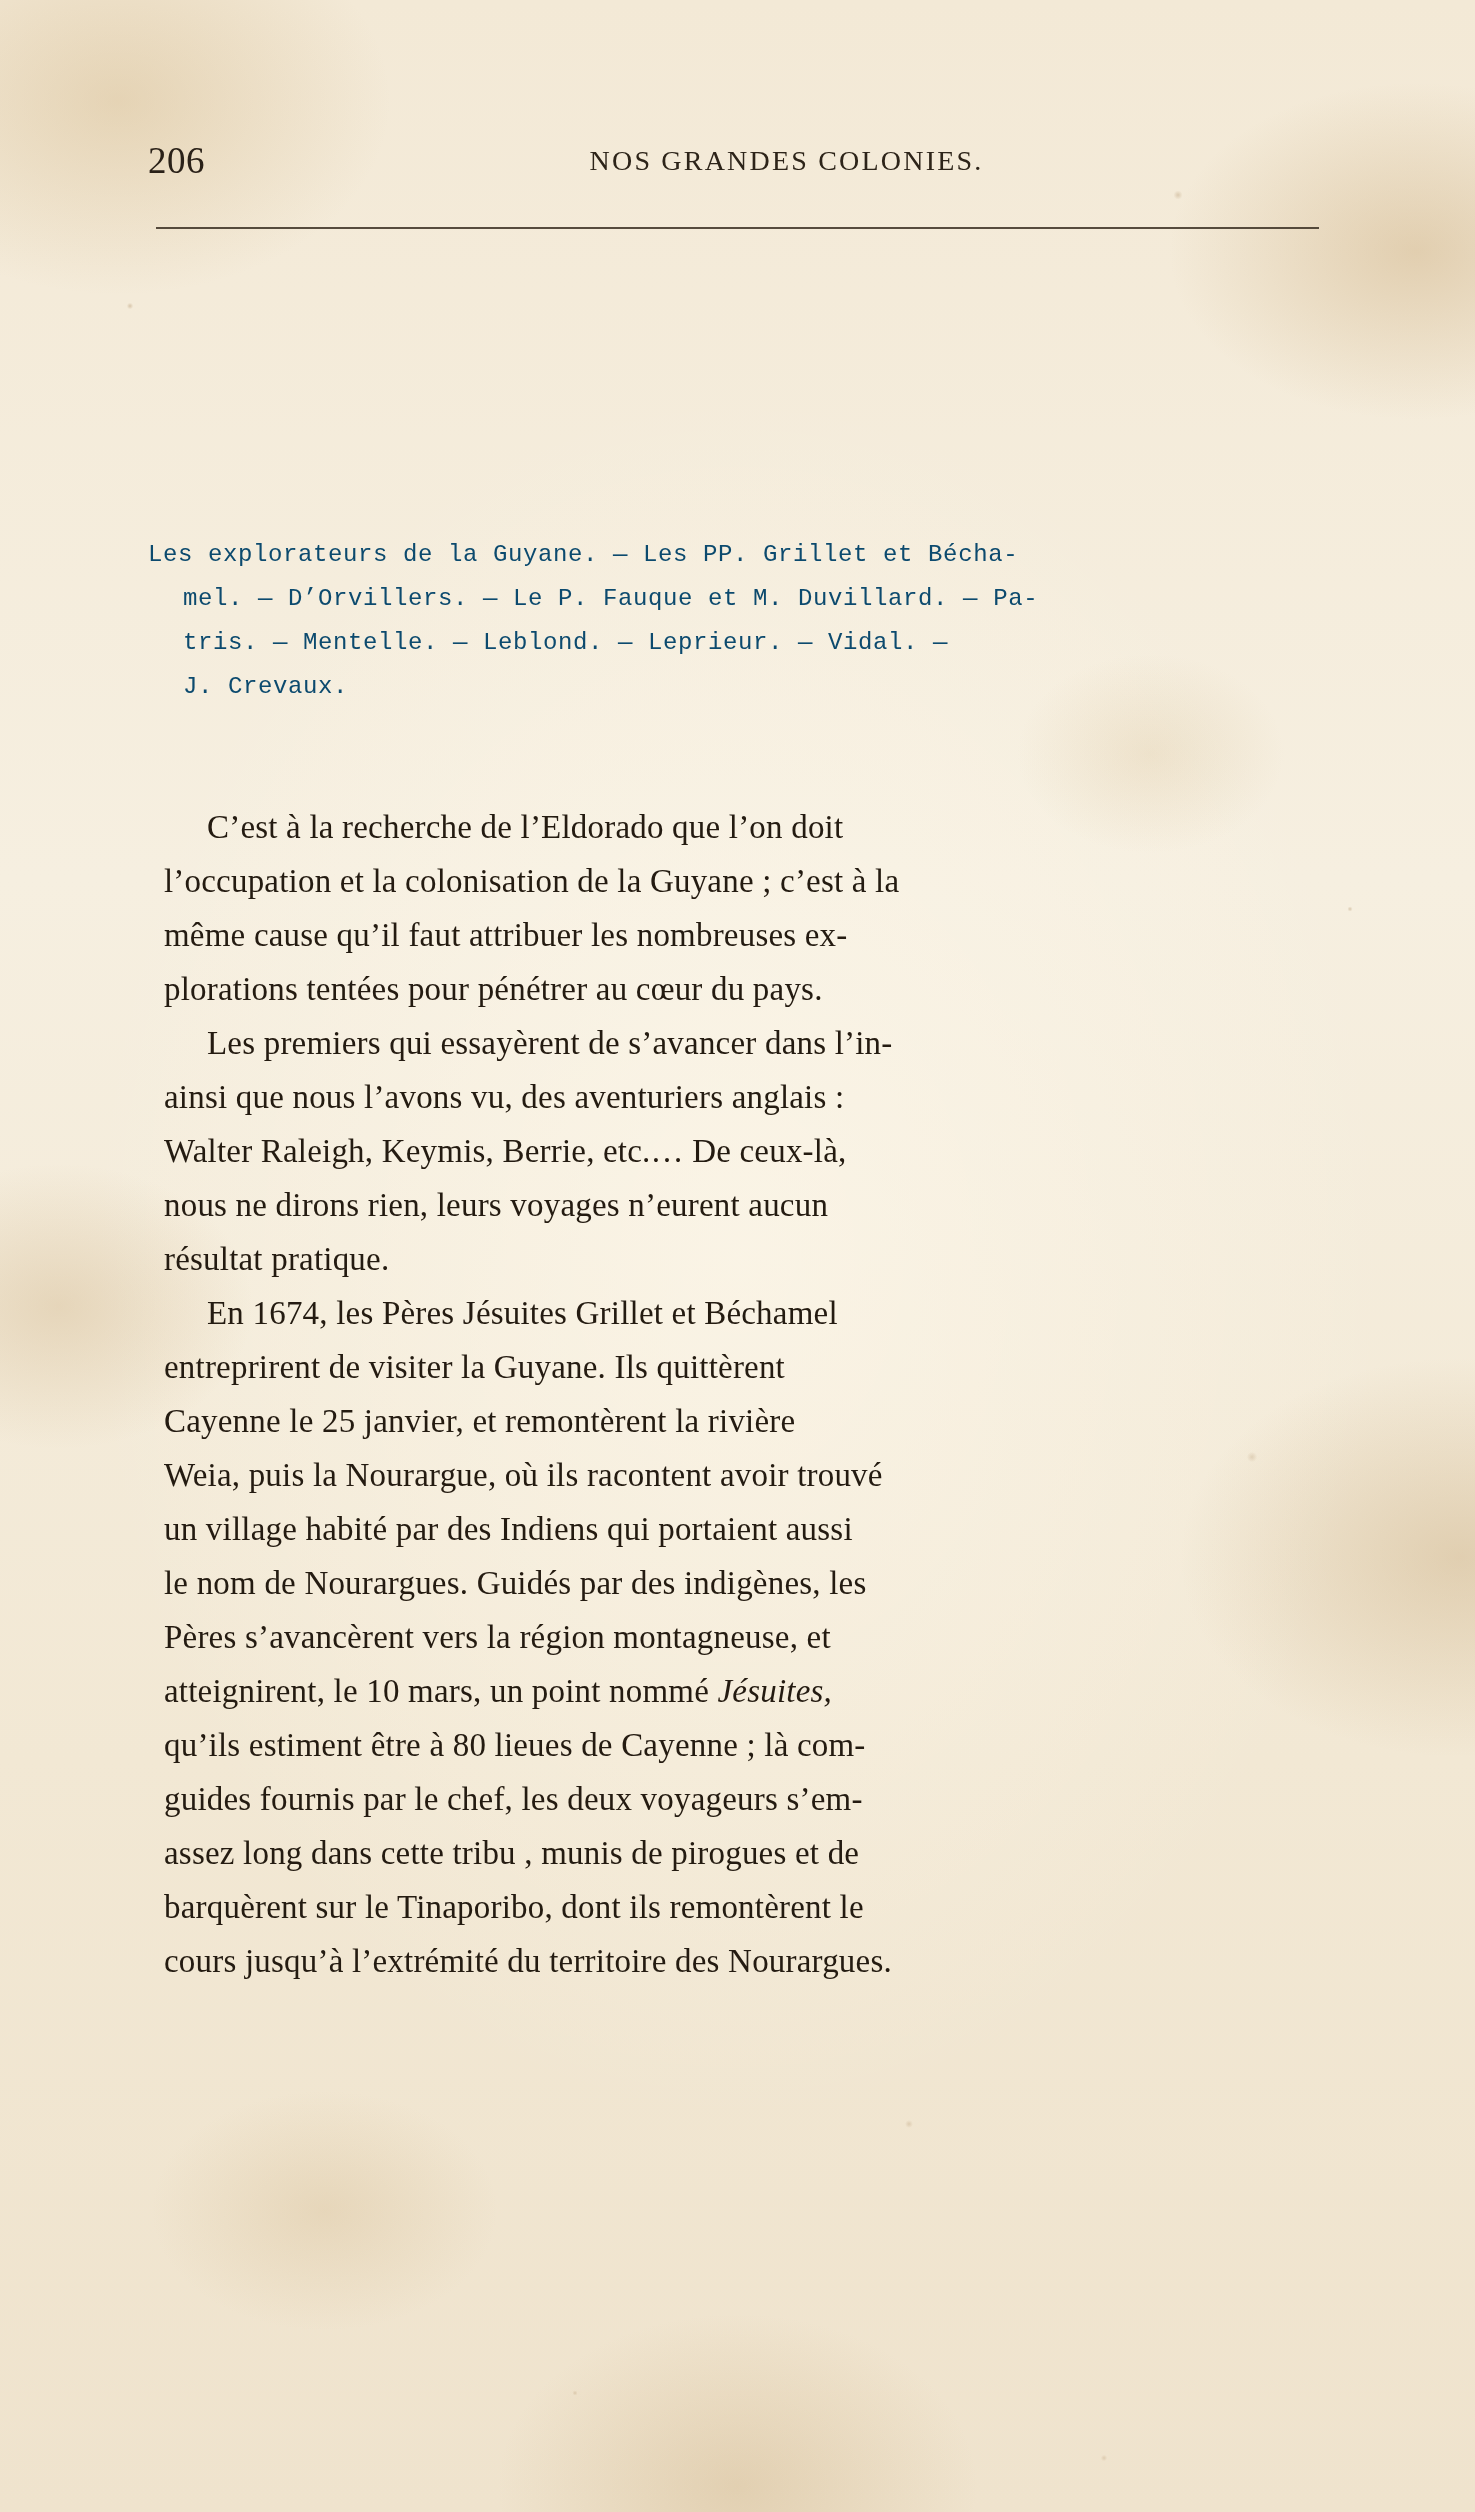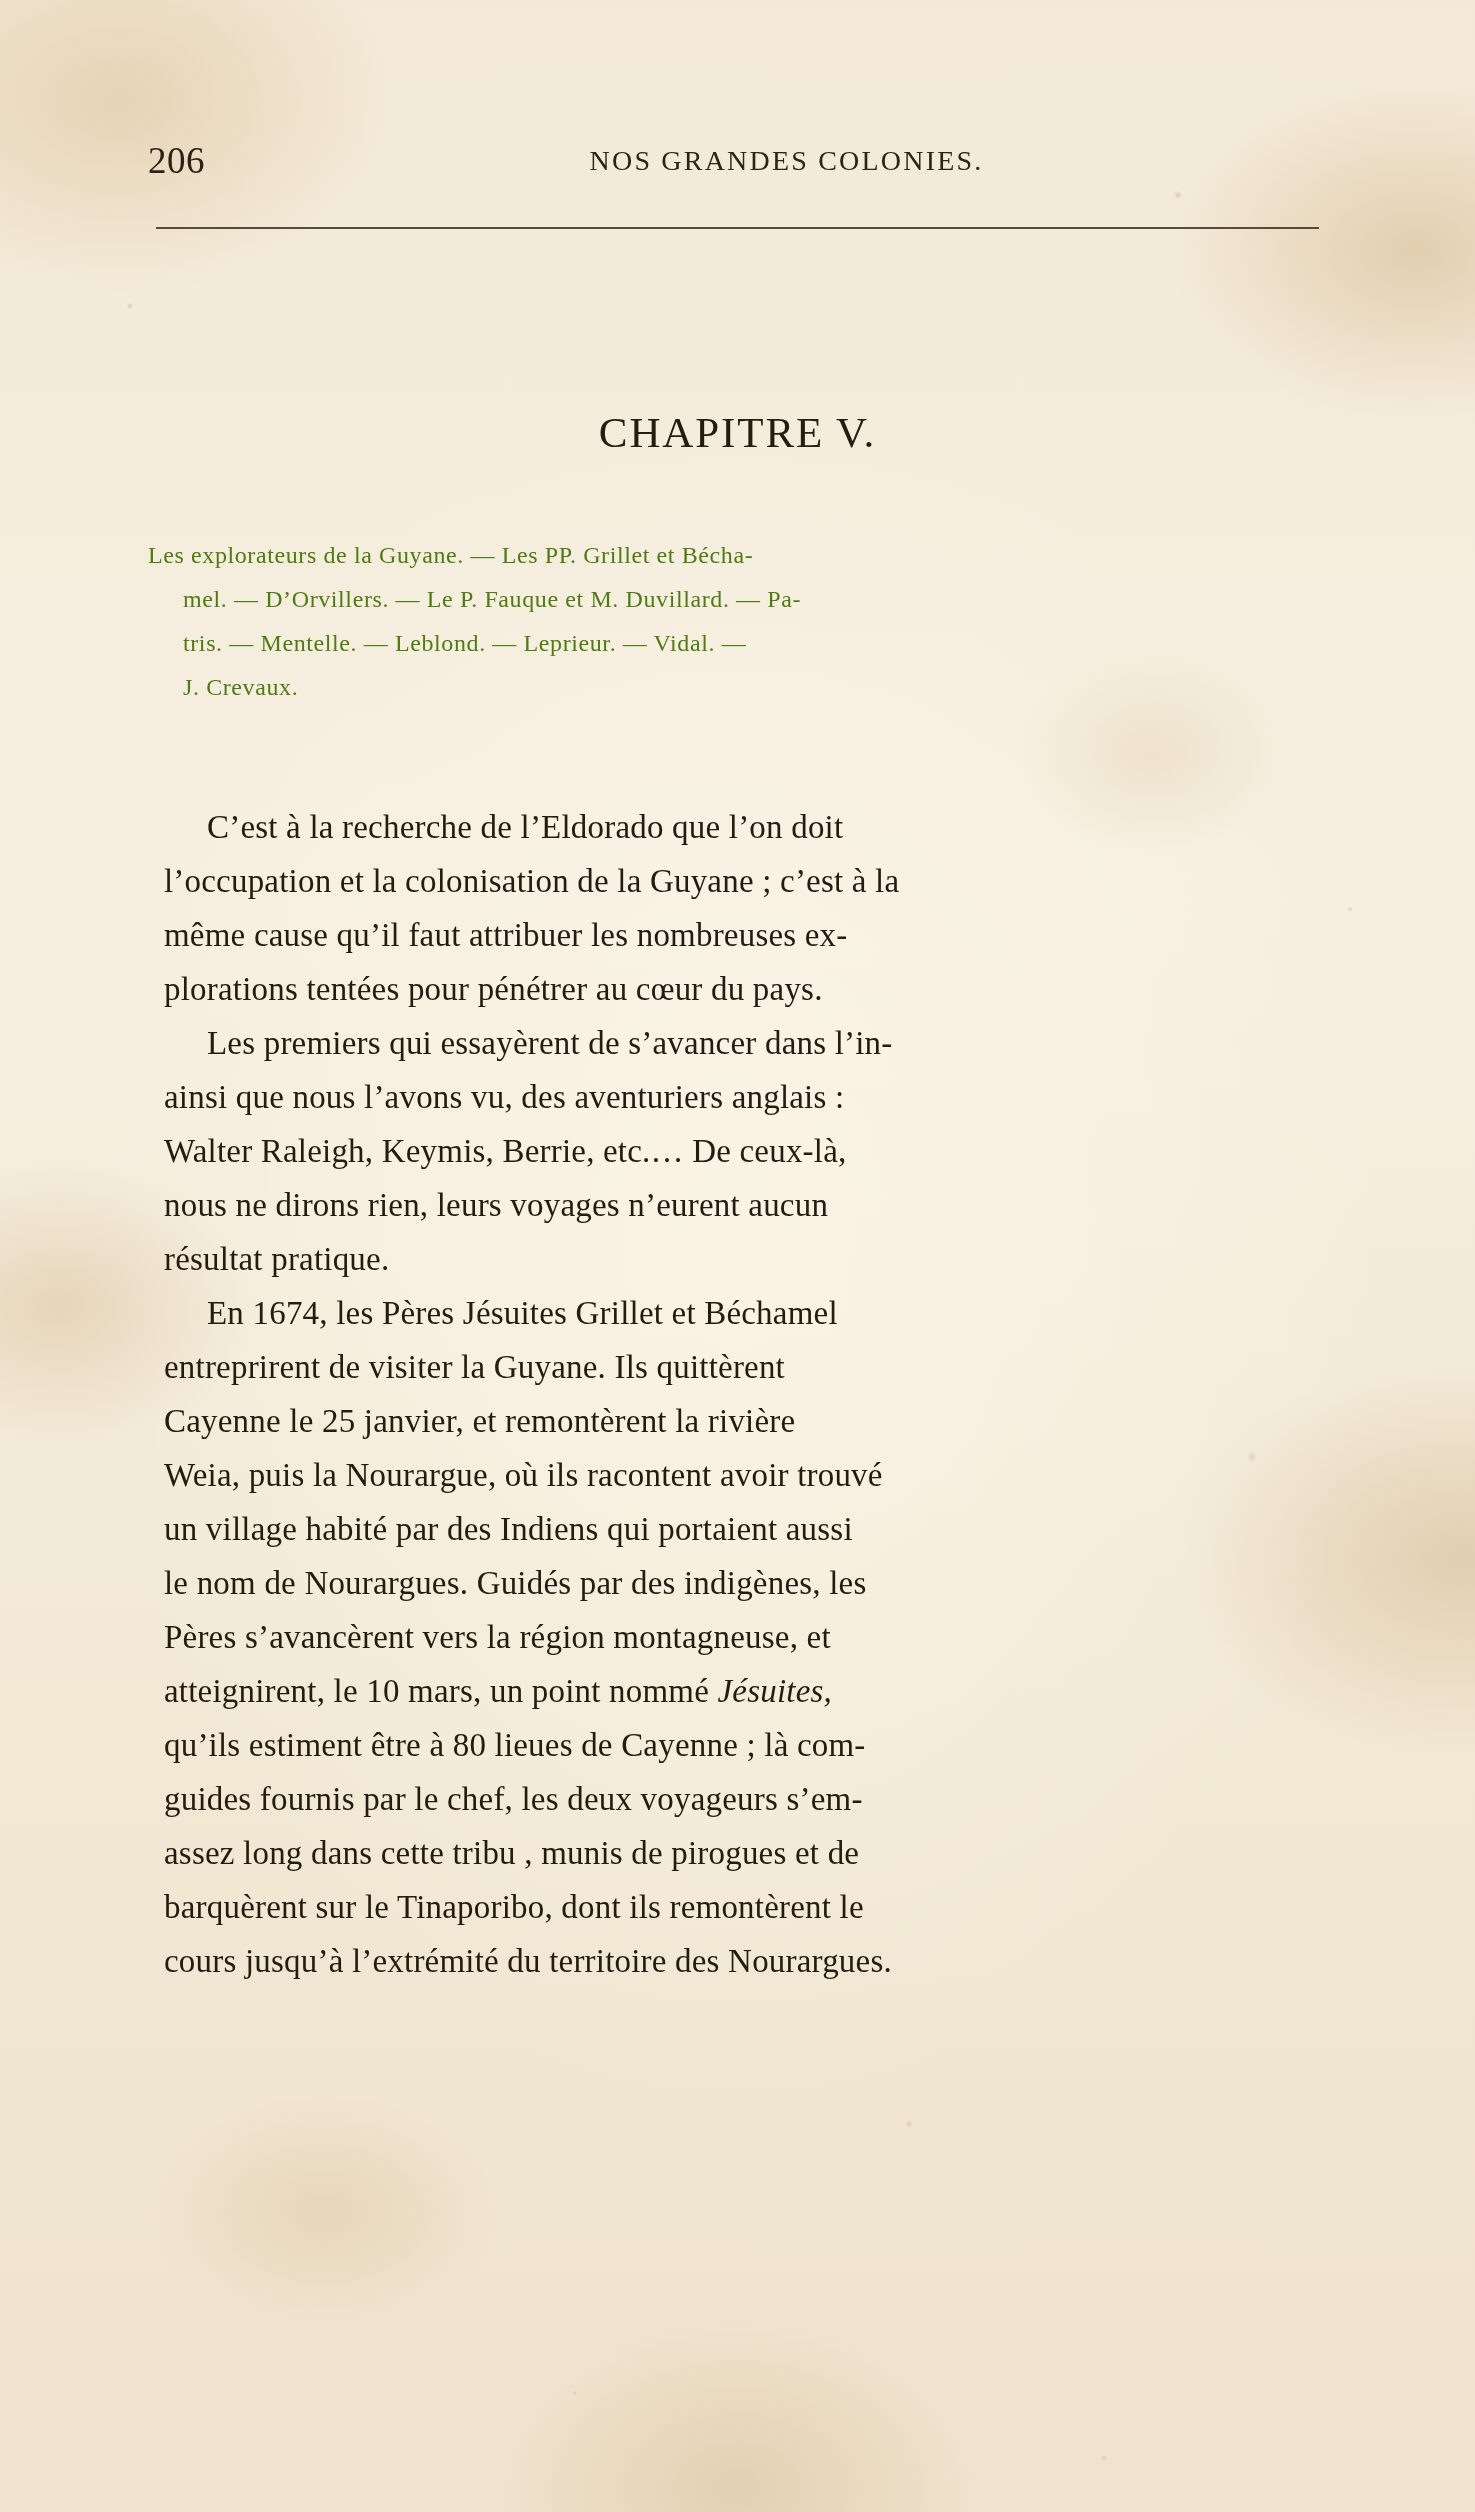--- a/index.html
+++ b/index.html
@@ -106,22 +106,23 @@
   }
 
   .argument {
     position: absolute;
     left: 148px;
     top: 533px;
     width: 1187px;
     font-size: 24px;
     line-height: 44px;
     letter-spacing: 0.6px;
-    color: #4d7c0f;
+    color: #0c4a6e;
     text-align: justify;
+    font-family: Liberation Mono, monospace;
   }
   .argument-line {
     display: block;
     white-space: nowrap;
   }
   .argument-line.l2, .argument-line.l3, .argument-line.l4 {
     padding-left: 35px;
   }
 
   
@@ -157,21 +158,20 @@
 
 <div class="page">
 
   <div class="runhead">
     <div class="folio">206</div>
     <div class="runtitle">NOS GRANDES COLONIES.</div>
   </div>
 
   <div class="rule"></div>
 
-  <div class="chapter-title">CHAPITRE V.</div>
 
   <div class="argument">
     <span class="argument-line l1">Les explorateurs de la Guyane.  —  Les PP.  Grillet  et  Bécha-</span>
     <span class="argument-line l2">mel.  —  D’Orvillers.  —  Le P. Fauque et M.  Duvillard.  —  Pa-</span>
     <span class="argument-line l3">tris.  —  Mentelle.  —  Leblond.  —  Leprieur.  —  Vidal.  —</span>
     <span class="argument-line l4">J. Crevaux.</span>
   </div>
 
   <div class="body">
 

